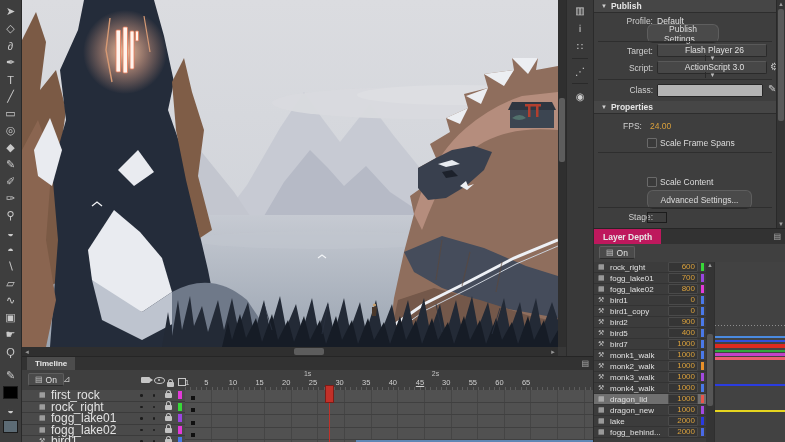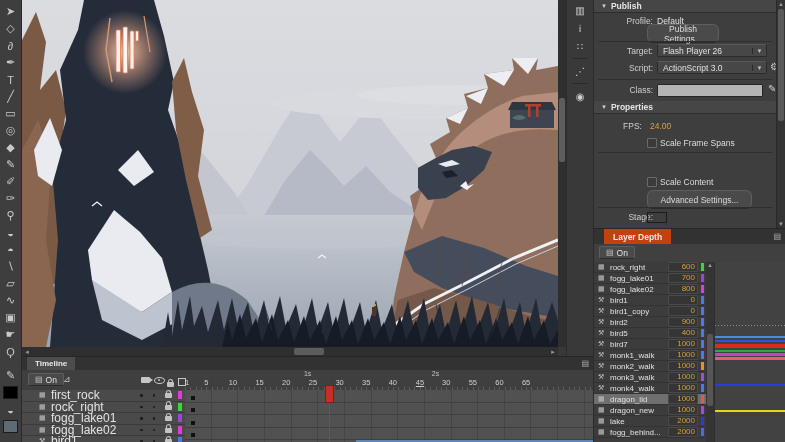--- a/index.html
+++ b/index.html
@@ -23,37 +23,37 @@
   .dock-sep{width:16px;height:1px;background:#2a2a2a;margin:3px 0;flex:0 0 auto;}
   
   .rpanel{position:absolute;left:593px;top:0;width:183px;height:228px;background:#3e3e3e;border-left:1px solid #2b2b2b;box-sizing:border-box;}
   .sect-header{position:absolute;left:0;width:100%;height:13px;background:#464646;border-bottom:1px solid #2d2d2d;display:flex;align-items:center;gap:4px;padding-left:7px;box-sizing:border-box;font-weight:bold;color:#e5e5e5;cursor:pointer;}
   .tri{font-size:6px;color:#cfcfcf;}
   .frow{position:absolute;left:0;width:100%;height:13px;}
   .flbl{position:absolute;left:0;width:59px;text-align:right;color:#cfcfcf;top:2px;}
   .fval{position:absolute;left:63px;top:2px;color:#e2e2e2;}
   .btn{position:absolute;height:19px;background:#4a4a4a;border:1px solid #5e5e5e;border-bottom-color:#2b2b2b;border-radius:6px;color:#dcdcdc;font-size:8.5px;font-family:inherit;display:flex;align-items:center;justify-content:center;cursor:pointer;box-sizing:border-box;}
   .sep{position:absolute;left:4px;right:4px;height:1px;background:#2e2e2e;}
-  .dd{position:absolute;left:63px;width:110px;height:13px;background:#474747;border:1px solid #2a2a2a;border-top-color:#595959;border-radius:2px;display:flex;align-items:center;box-sizing:border-box;cursor:pointer;}
+  .dd{position:absolute;left:63px;width:110px;height:13px;background:#474747;border:1px solid #2a2a2a;border-top-color:#595959;border-radius:2px;display:flex;align-items:center;box-sizing:border-box;cursor:pointer;flex-direction:column;}
   .ddtext{flex:1;padding-left:5px;color:#e0e0e0;white-space:nowrap;}
   .ddarrow{width:13px;border-left:1px solid #2a2a2a;text-align:center;color:#bdbdbd;font-size:6px;}
   .hot{color:#d9a03c;cursor:pointer;}
   .cb{position:absolute;left:53px;width:8px;height:8px;background:#3a3a3a;border:1px solid #6a6a6a;border-radius:1px;cursor:pointer;top:2px;}
   .cblbl{position:absolute;left:66px;top:2px;color:#dedede;}
   .inputbox{position:absolute;left:63px;width:104px;height:11px;background:#b4b4b4;border:1px solid #262626;border-radius:1px;top:1px;}
   .iconbtn{position:absolute;color:#c9c9c9;font-size:10px;cursor:pointer;top:0;}
   .swatchbox{position:absolute;left:53px;width:18px;height:9px;border:1px solid #1c1c1c;cursor:pointer;top:2px;}
   
   .rscroll{position:absolute;left:776px;top:0;width:9px;height:228px;background:#343434;border-left:1px solid #292929;box-sizing:border-box;cursor:pointer;}
   .rscroll .sarr{position:absolute;left:0;width:8px;text-align:center;color:#9c9c9c;font-size:6px;}
   .rscroll .thumb{position:absolute;left:1px;width:6px;top:9px;height:112px;background:#5a5a5a;border-radius:2px;}
   
   .ldepth{position:absolute;left:593px;top:228px;width:192px;height:214px;background:#3c3c3c;border-top:1px solid #262626;border-left:1px solid #2b2b2b;box-sizing:border-box;overflow:hidden;}
   .ld-tabs{position:absolute;top:0;left:0;width:100%;height:15px;background:#323232;}
-  .ld-tab{position:absolute;left:10px;top:0;height:15px;padding:0 9px;background:#c2410c;display:flex;align-items:center;font-weight:bold;color:#e8e8e8;cursor:pointer;}
+  .ld-tab{position:absolute;left:0;top:0;height:15px;padding:0 9px;background:#be185d;display:flex;align-items:center;font-weight:bold;color:#e8e8e8;cursor:pointer;}
   .panel-menu{position:absolute;right:4px;top:3px;color:#b5b5b5;font-size:8px;cursor:pointer;}
   .ld-controls{position:absolute;top:15px;left:0;width:100%;height:18px;background:#404040;border-bottom:1px solid #2d2d2d;}
   .onbtn{position:absolute;left:5px;top:2px;height:13px;padding:0 6px;background:#4a4a4a;border:1px solid #5e5e5e;border-bottom-color:#2b2b2b;border-radius:2px;display:flex;align-items:center;gap:3px;cursor:pointer;color:#e0e0e0;box-sizing:border-box;}
   .onbtn .g{font-size:8px;color:#c6c6c6;}
   .ld-list{position:absolute;left:0;top:33px;width:112px;height:181px;overflow:hidden;}
   .ld-row{position:relative;height:11px;border-bottom:1px solid #333;display:flex;align-items:center;box-sizing:border-box;cursor:pointer;background:#3c3c3c;}
   .ld-row.sel{background:#6f6f6f;}
   .ld-ico{width:9px;margin-left:4px;font-size:7px;color:#bdbdbd;flex:0 0 auto;}
   .ld-name{flex:1;margin-left:3px;color:#e0e0e0;white-space:nowrap;overflow:hidden;font-size:8px;}
   .ld-val{width:24px;flex:0 0 auto;text-align:right;color:#d9a03c;background:#353535;border:1px solid #4a4a4a;border-radius:1px;margin-right:3px;padding:0 2px;height:8px;line-height:8px;font-size:8px;cursor:pointer;}

